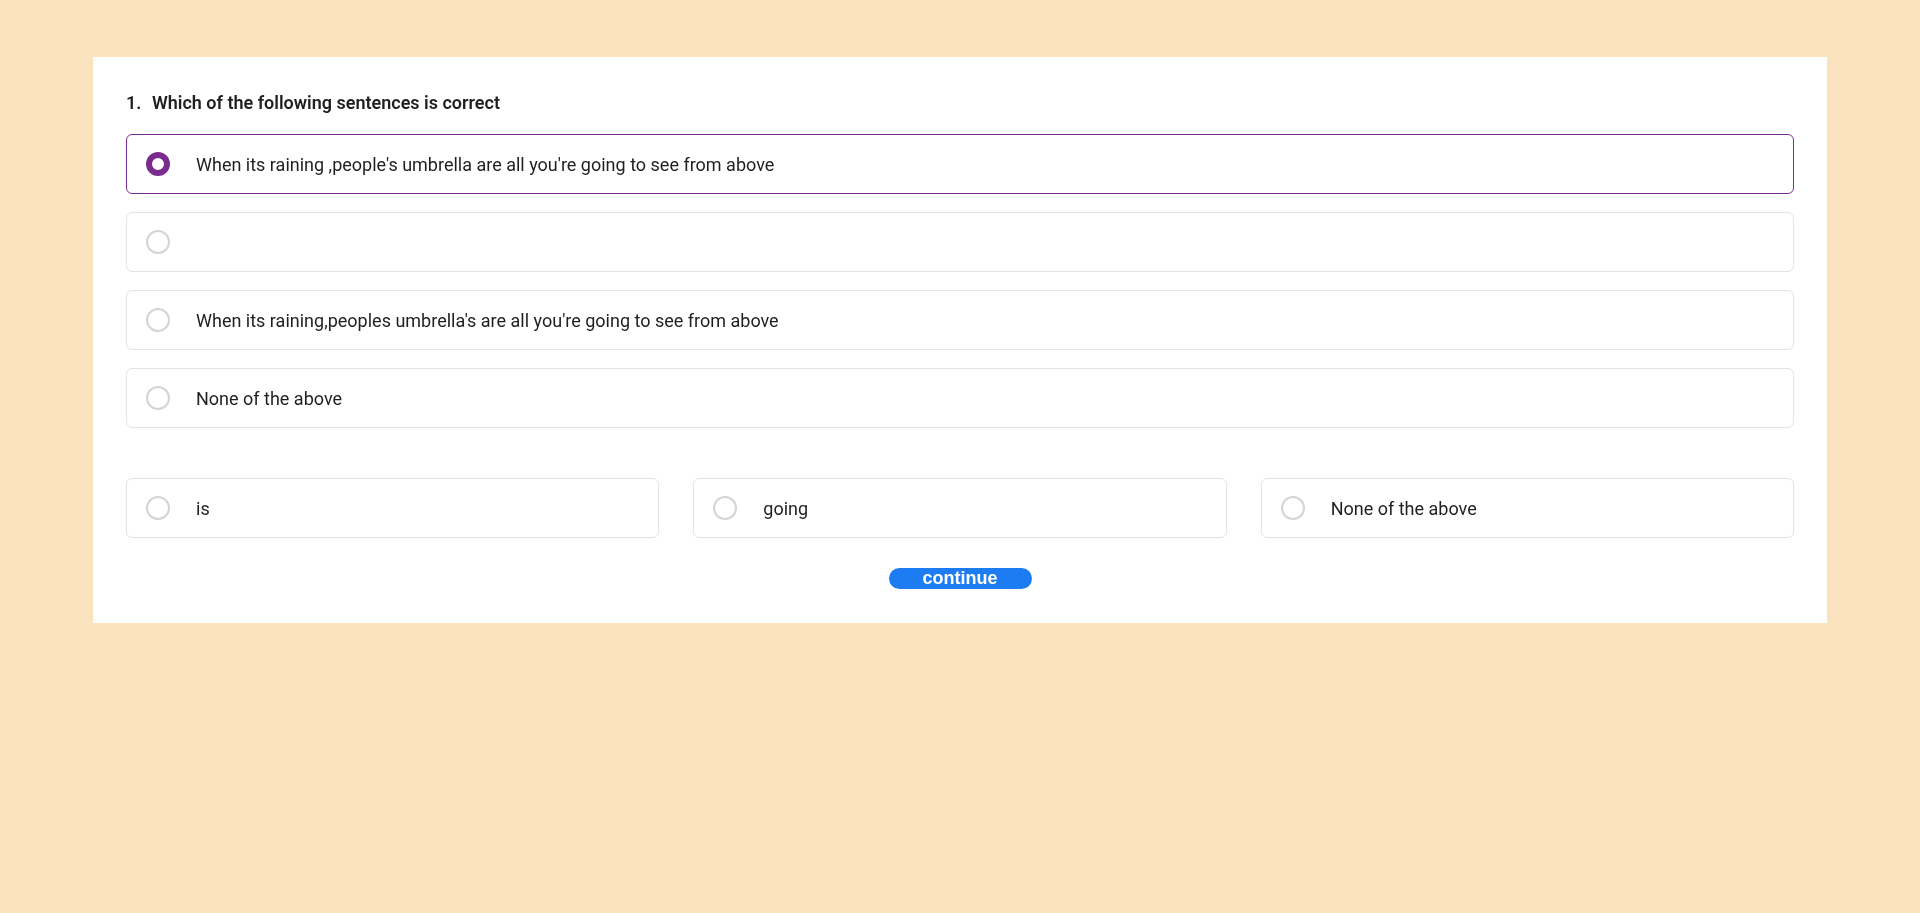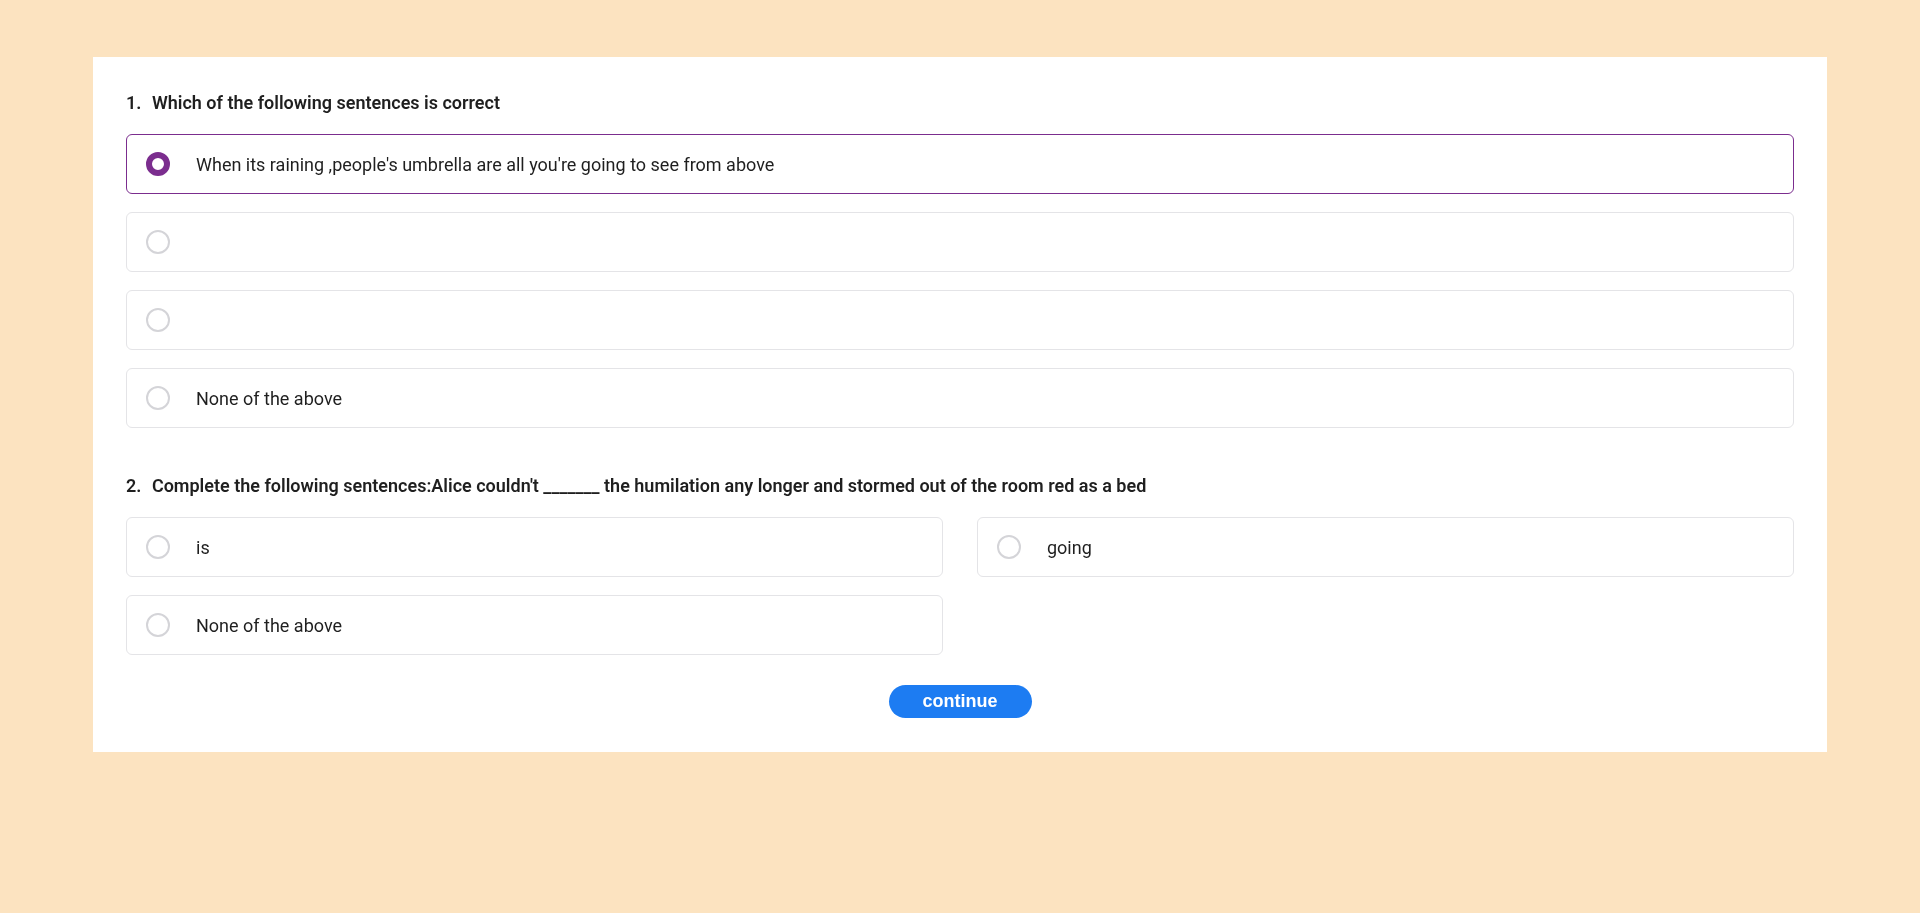--- a/index.html
+++ b/index.html
@@ -20,21 +20,21 @@
     color: #1f1f1f;
     margin-bottom: 18px;
   }
   .options-stack {
     display: flex;
     flex-direction: column;
     gap: 12px;
   }
   .options-grid {
     display: grid;
-    grid-template-columns: 1fr 1fr;
+    grid-template-columns: 1fr 1fr 1fr;
     gap: 12px 28px;
   }
   .option {
     display: flex;
     align-items: center;
     gap: 20px;
     border: 1px solid #e4e4e7;
     border-radius: 6px;
     padding: 14px 16px;
     cursor: pointer;
@@ -72,21 +72,21 @@
     display: flex;
     justify-content: center;
     margin-top: 24px;
   }
   .continue-btn {
     background: #1d7cf2;
     color: #fff;
     border: none;
     font-size: 18px;
     font-weight: 600;
-    padding: 6px 34px;
+    padding: 0 34px;
     border-radius: 999px;
     cursor: pointer;
   }
 </style>
 </head>
 <body>
 
 <div class="card">
 
   <div class="question-block">
@@ -97,33 +97,30 @@
     <div class="options-stack">
       <div class="option selected">
         <span class="radio"></span>
         <span>When its raining ,people's umbrella are all you're going to see from above</span>
       </div>
       <div class="option">
         <span class="radio"></span>
       </div>
       <div class="option">
         <span class="radio"></span>
+        <span>When its raining,peoples umbrella's are all you're going to see from above</span>
       </div>
       <div class="option">
         <span class="radio"></span>
         <span>None of the above</span>
       </div>
     </div>
   </div>
 
   <div class="question-block" style="margin-bottom:0">
-    <div class="question-text">
-      <span>2.</span>
-      <span>Complete the following sentences:Alice couldn't _______ the humilation any longer and stormed out of the room red as a bed</span>
-    </div>
     <div class="options-grid">
       <div class="option">
         <span class="radio"></span>
         <span>is</span>
       </div>
       <div class="option">
         <span class="radio"></span>
         <span>going</span>
       </div>
       <div class="option">

